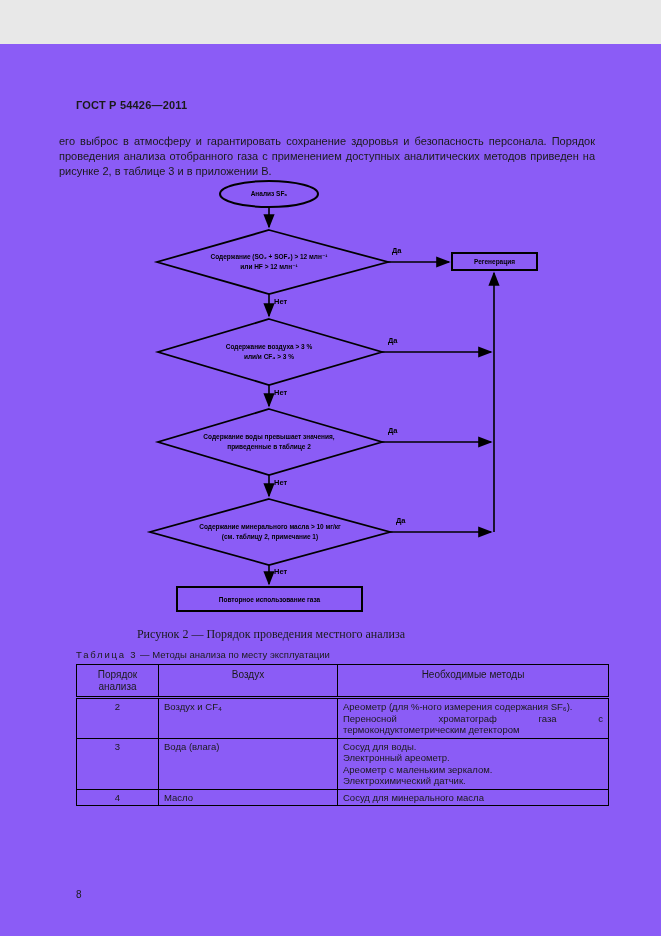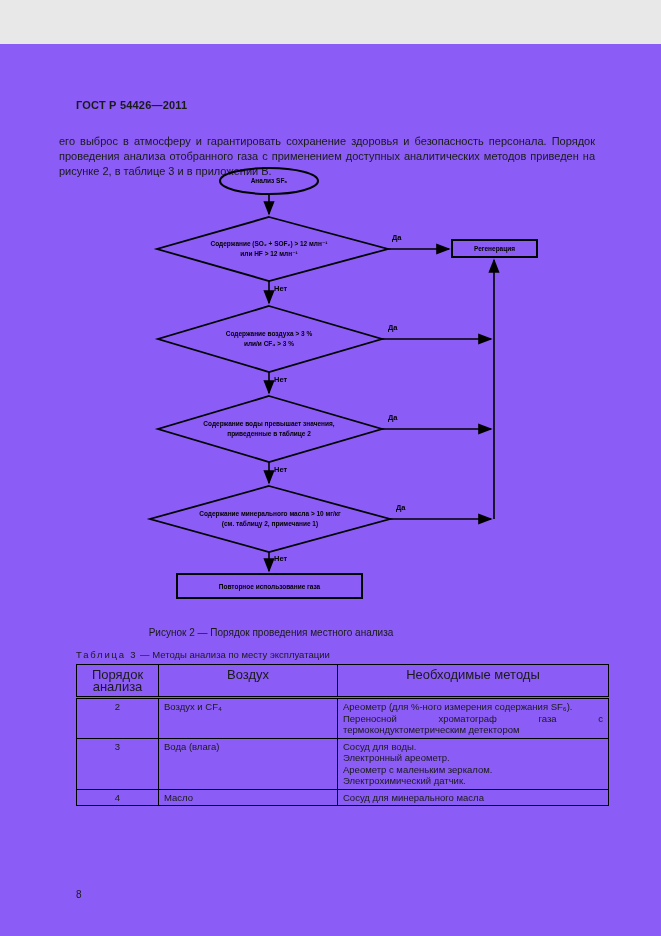--- a/index.html
+++ b/index.html
@@ -14,51 +14,51 @@
   }
   .std-code{
     position:absolute;left:76px;top:55px;
     font-size:11px;font-weight:bold;letter-spacing:.2px;
   }
   .intro{
     position:absolute;left:59px;top:90px;width:536px;
     font-size:11px;line-height:15px;text-align:justify;
   }
   
-  .flow{position:absolute;left:0;top:123px;width:543px;height:445px;}
+  .flow{position:absolute;left:0;top:136px;width:543px;height:445px;}
   .flow svg{position:absolute;left:0;top:0;}
   .fc-text{
     position:absolute;text-align:center;
     font-size:6.5px;font-weight:bold;line-height:9px;color:#000;
   }
   .fc-label{
     position:absolute;font-size:7.5px;font-weight:bold;color:#000;
   }
   .fig-caption{
     position:absolute;left:0;top:583px;width:542px;
-    text-align:center;font-size:10px;
+    text-align:center;font-size:12px;font-family:Liberation Serif, serif;
   }
   
   .tbl-caption{
     position:absolute;left:76px;top:605px;font-size:9.5px;
   }
   .spaced{letter-spacing:1.8px;}
   table.gost{
     position:absolute;left:76px;top:620px;width:532px;
     border-collapse:collapse;font-size:9.5px;line-height:11.5px;
     table-layout:fixed;
   }
   table.gost col.c1{width:82px;}
   table.gost col.c2{width:179px;}
   table.gost col.c3{width:271px;}
   table.gost th,table.gost td{
     border:1px solid #000;vertical-align:top;padding:2px 5px;
   }
   table.gost th{
-    font-weight:normal;font-size:13px;text-align:center;
+    font-weight:normal;font-size:10px;text-align:center;
     border-bottom:3px double #000;padding:4px 2px;
   }
   td.num{text-align:center;}
   .pre{white-space:pre-line;}
   td.methods{text-align:justify;}
   td.note-cell{padding:4px 8px 6px 8px;font-size:9.5px;}
   .note-indent{display:inline-block;width:22px;}
   .note-label{letter-spacing:2.5px;}
   .page-num{
     position:absolute;left:76px;top:845px;font-size:10px;

